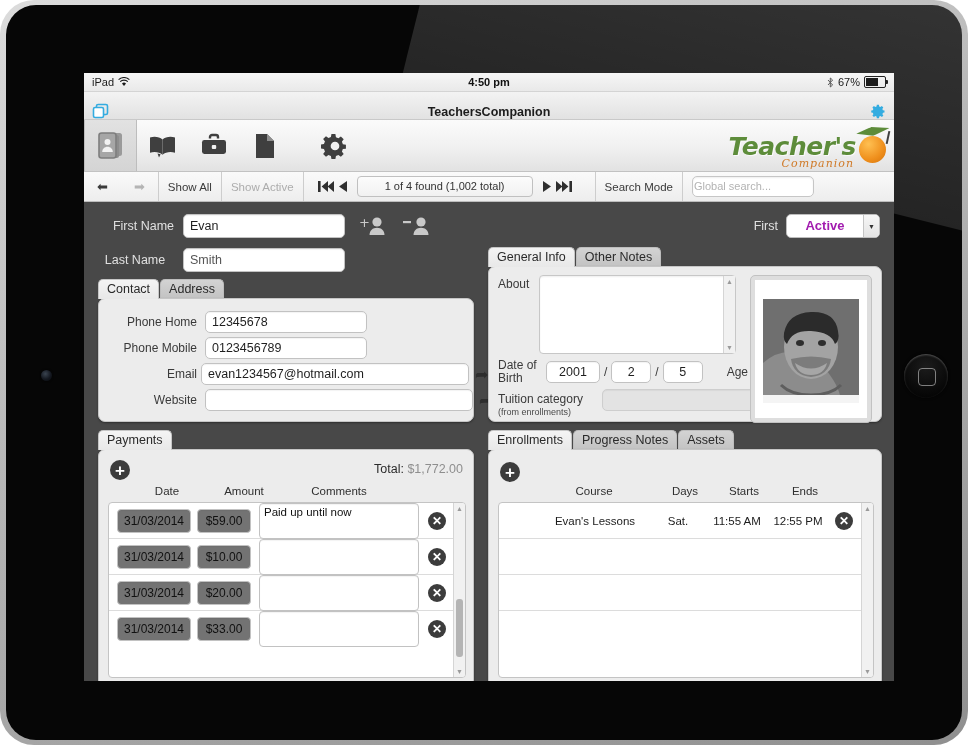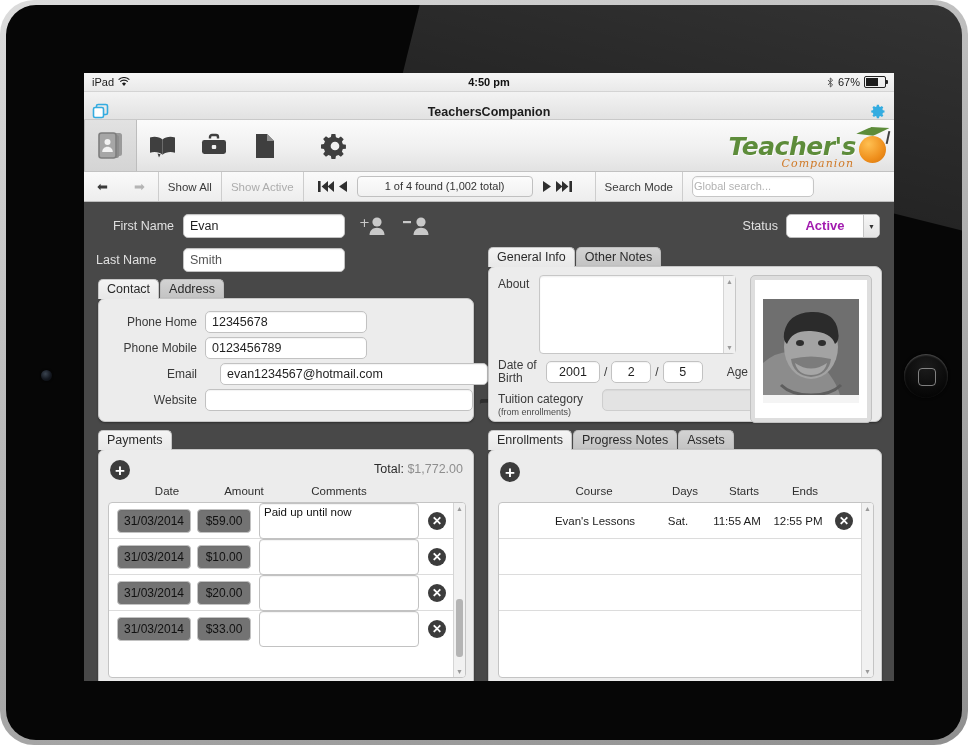--- a/index.html
+++ b/index.html
@@ -288,26 +288,26 @@
           <span class="personicon" style="margin-left:18px">
             <svg width="30" height="22" viewBox="0 0 30 22">
               <rect x="0" y="6" width="8" height="2.2" fill="#c9c9c9"></rect>
               <circle cx="18" cy="7" r="4.6" fill="#c9c9c9"></circle>
               <path d="M10.5 20c0-4.4 3.3-7.2 7.5-7.2s7.5 2.8 7.5 7.2z" fill="#c9c9c9"></path>
             </svg>
           </span>
         </div>
 
         <div class="namerow" style="left:12px;top:46px;">
-          <span class="lbl" style="width:78px;text-align:left">Last Name</span>
+          <span class="lbl" style="width:78px;text-align:center">Last Name</span>
           <span class="fld" style="width:148px;margin-left:9px;height:22px;line-height:22px;color:#555">Smith</span>
         </div>
 
         <div style="position:absolute;right:14px;top:12px;display:flex;align-items:center;gap:8px;">
-          <span class="lbl">Status</span>
+          <span class="lbl">First</span>
           <span class="dropdown" style="width:92px">
             <span class="dd-val">Active</span>
             <span class="dd-btn">▼</span>
           </span>
         </div>
 
         <div class="tabstrip" style="left:14px;top:77px;">
           <div class="tab active">Contact</div>
           <div class="tab">Address</div>
         </div>
@@ -315,21 +315,21 @@
           <div style="position:absolute;left:8px;top:12px;display:flex;align-items:center">
             <span class="lbl-dark" style="width:90px;text-align:right">Phone Home</span>
             <span class="fld" style="width:148px;margin-left:8px">12345678</span>
           </div>
           <div style="position:absolute;left:8px;top:38px;display:flex;align-items:center">
             <span class="lbl-dark" style="width:90px;text-align:right">Phone Mobile</span>
             <span class="fld" style="width:148px;margin-left:8px">0123456789</span>
           </div>
           <div style="position:absolute;left:8px;top:64px;display:flex;align-items:center">
             <span class="lbl-dark" style="width:90px;text-align:right">Email</span>
-            <span class="fld" style="width:254px;margin-left:23px">evan1234567@hotmail.com</span>
+            <span class="fld" style="width:254px;margin-left:4px">evan1234567@hotmail.com</span>
             <span class="sendarrow" style="margin-left:6px">➦</span>
           </div>
           <div style="position:absolute;left:8px;top:90px;display:flex;align-items:center">
             <span class="lbl-dark" style="width:90px;text-align:right">Website</span>
             <span class="fld" style="width:254px;margin-left:8px"></span>
             <span class="sendarrow" style="margin-left:6px">➦</span>
           </div>
         </div>
 
         <div class="tabstrip" style="left:404px;top:165px;"></div>

